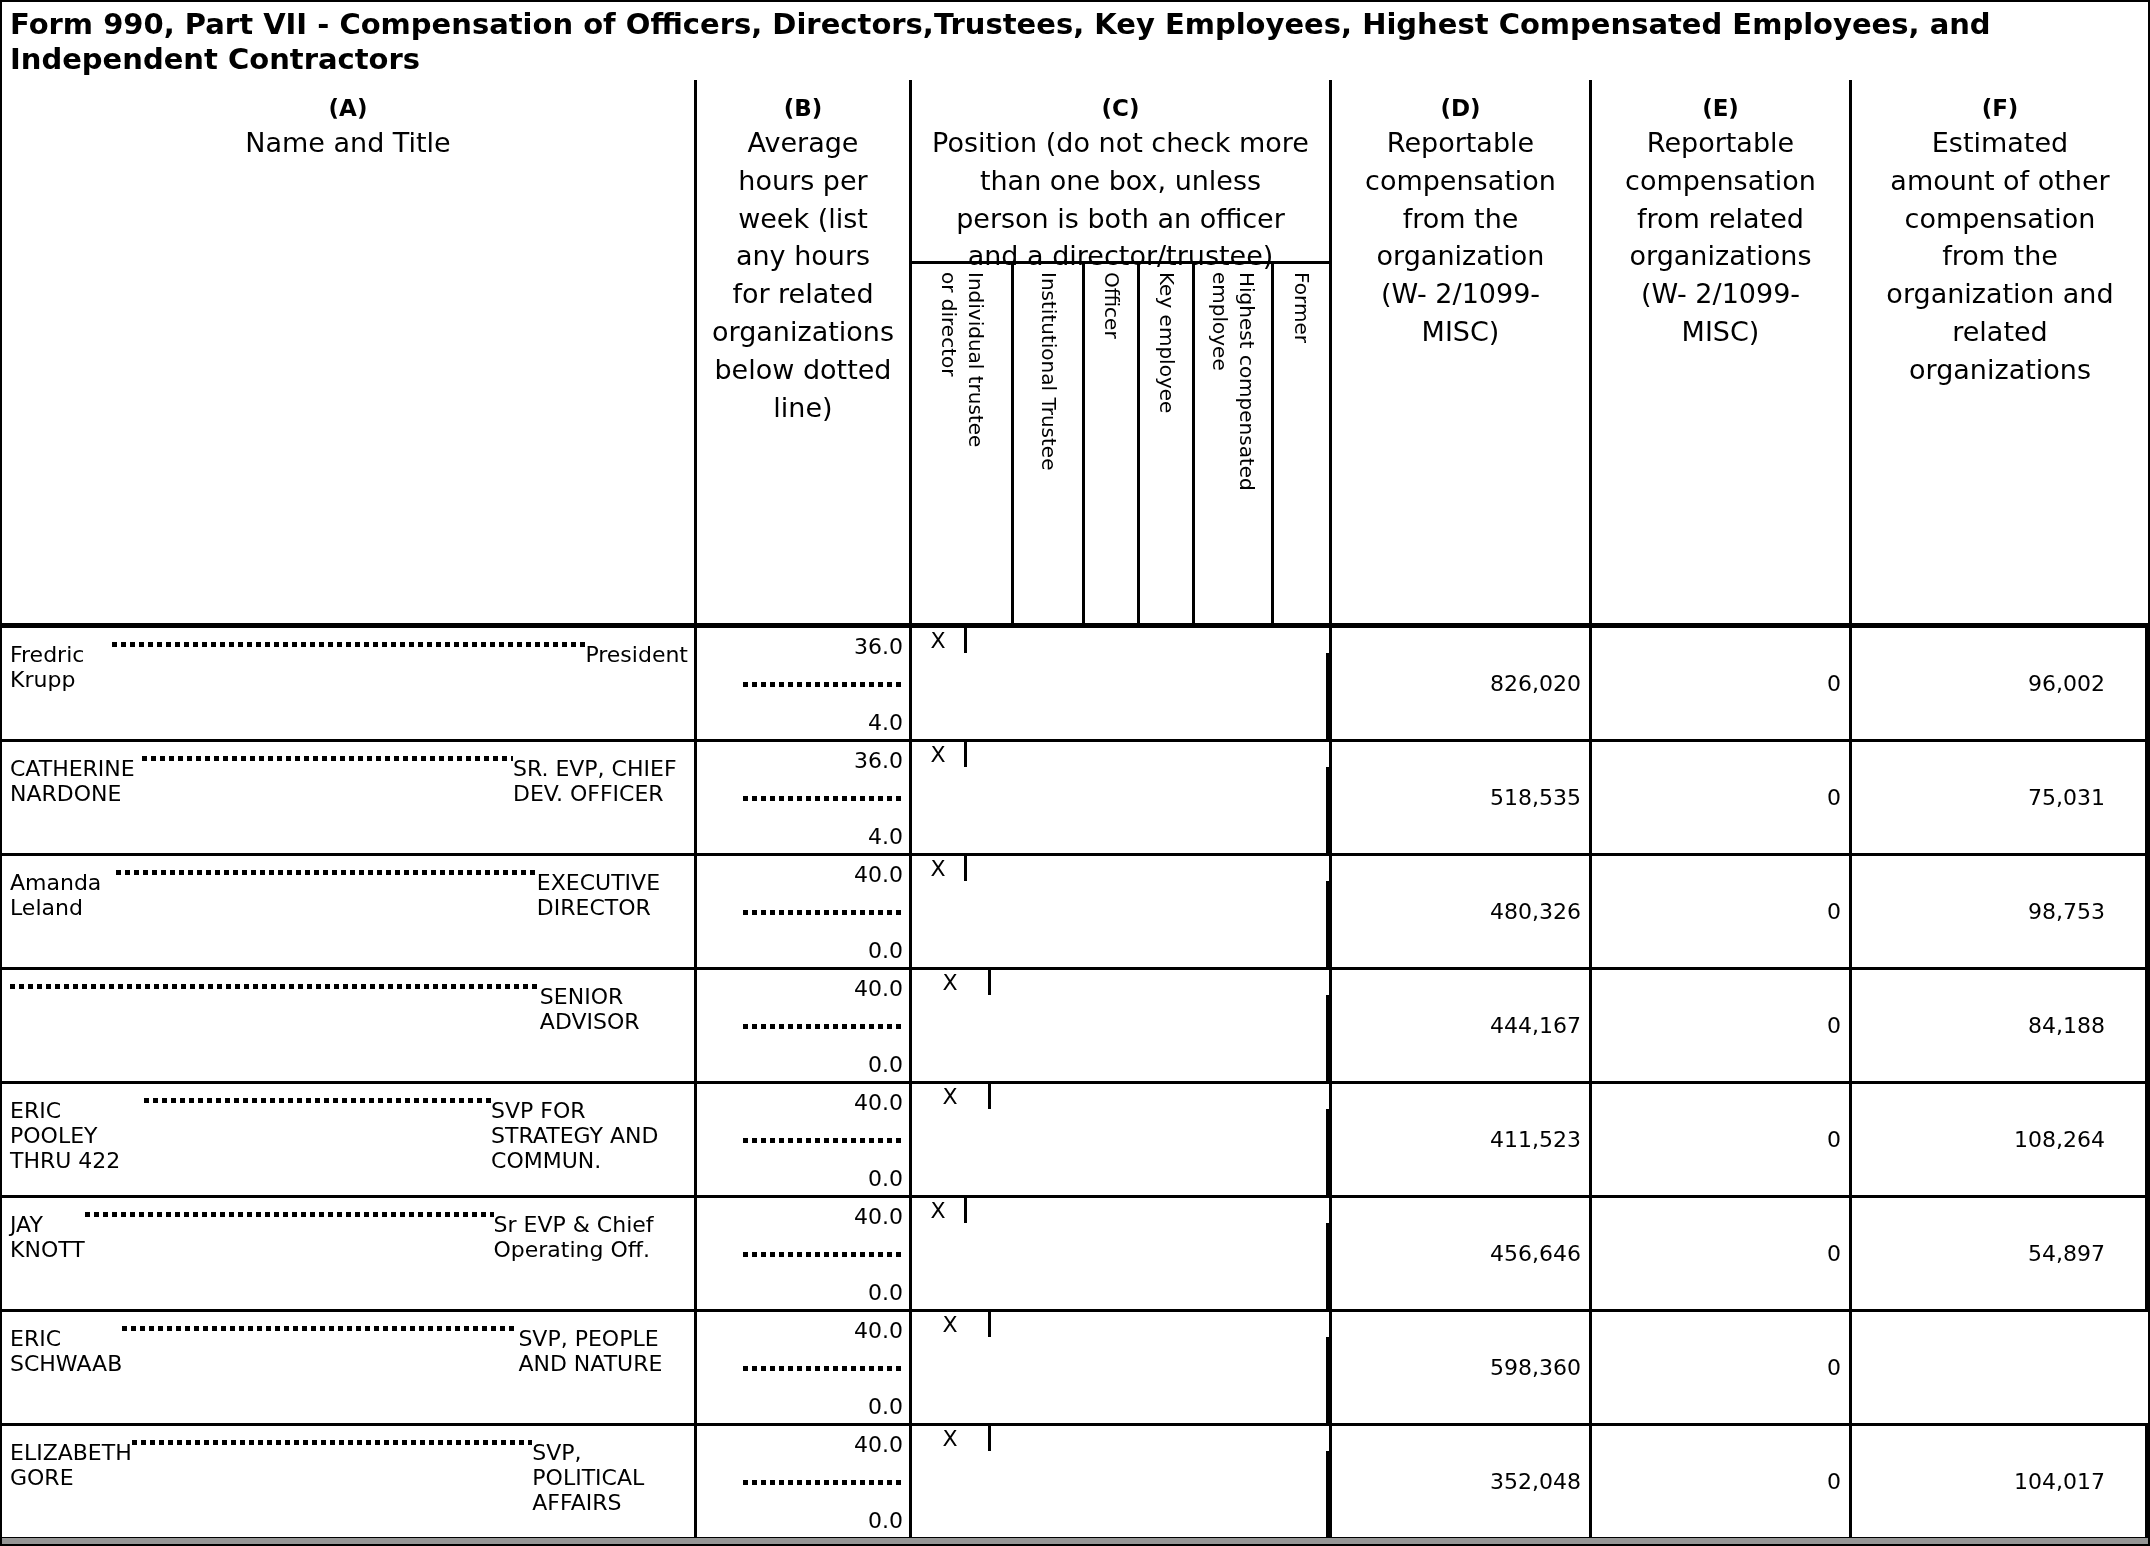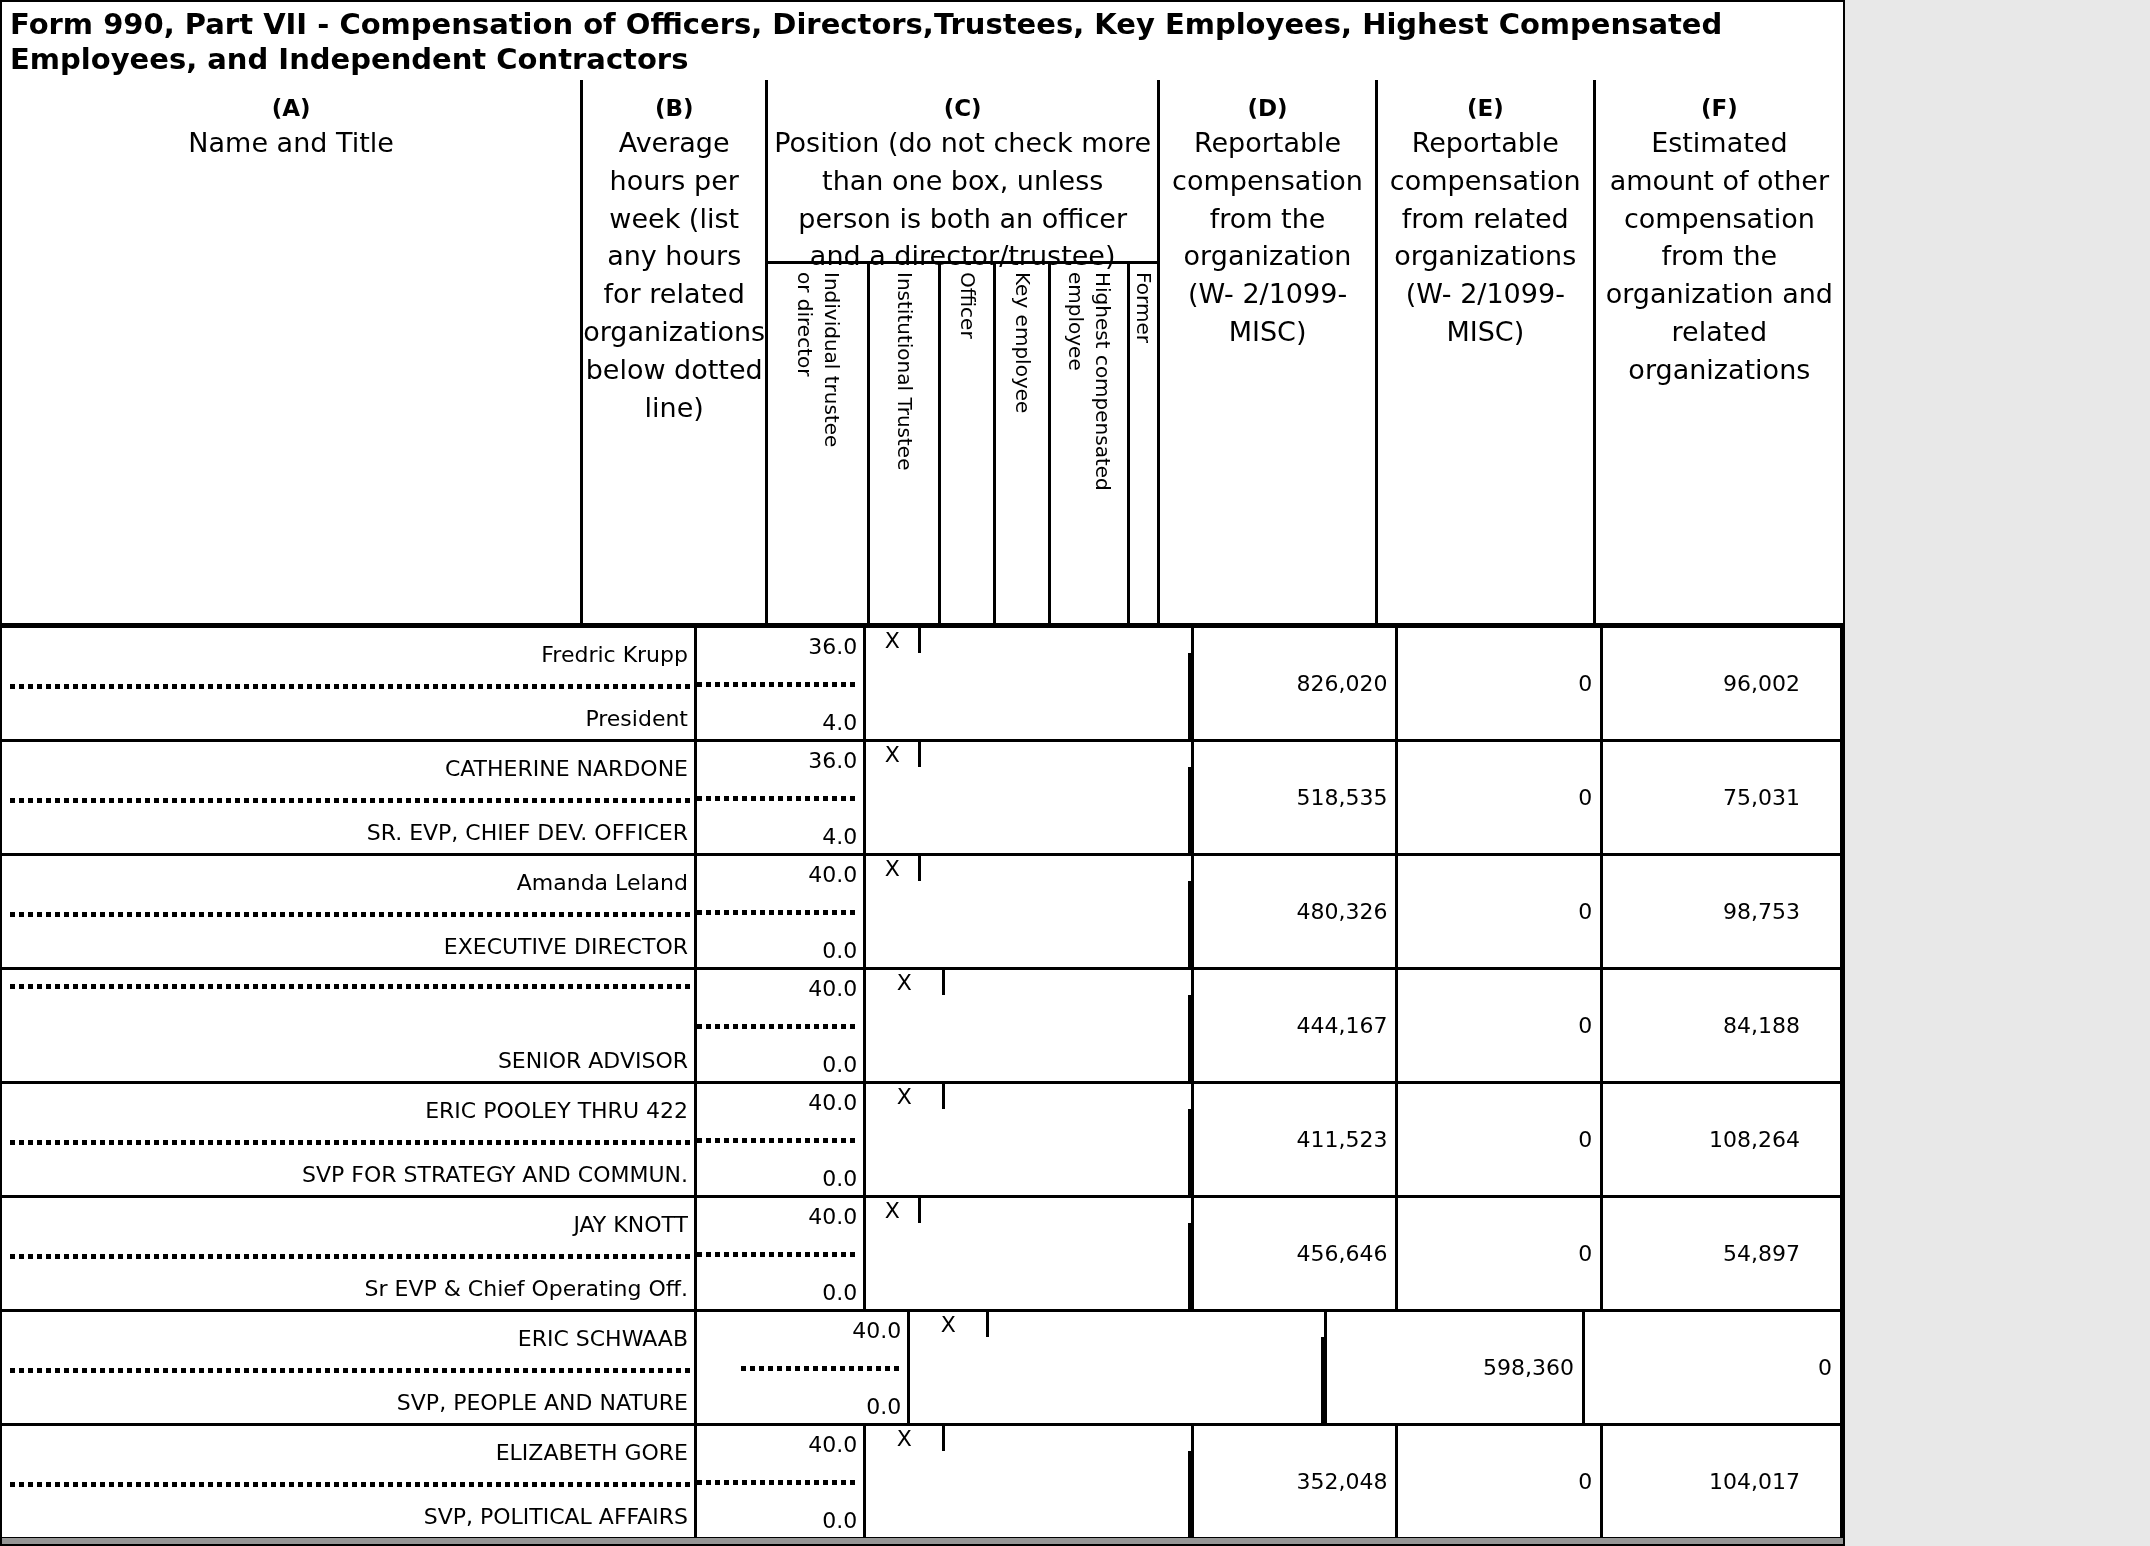--- a/index.html
+++ b/index.html
@@ -1,18 +1,18 @@
 <!DOCTYPE html>
 <html><head>
 <meta charset="utf-8">
 <style>
   * { margin:0; padding:0; box-sizing:border-box; }
   body { background:#e8e8e8; font-family:"DejaVu Sans", sans-serif; color:#000; }
   .page{
-    width:1845px; height:1546px; background:#fff; border:2px solid #000;
+    width:2150px; height:1546px; background:#fff; border:2px solid #000;
     position:relative; overflow:hidden;
   }
   .title{
     padding:5px 10px 2px 8px; font-size:29px; font-weight:bold; line-height:1.22;
   }
   
   .header-row{ display:flex; height:548px; border-bottom:5px solid #000; }
   .col{ border-right:3px solid #000; }
   .colA{ width:695px; }
   .colB{ width:215px; }
@@ -29,22 +29,22 @@
   .subcol{ border-right:3px solid #000; display:flex; justify-content:center; align-items:flex-start; padding-top:8px; }
   .s0{ width:102px; } .s1{ width:71px; } .s2{ width:55px; } .s3{ width:55px; } .s4{ width:79px; }
   .s5{ flex:1; border-right:none; }
   .vlabel{
     writing-mode:vertical-rl; white-space:pre-line;
     font-size:20px; line-height:1.35;
   }
   
   .data-row{ display:flex; height:114px; border-bottom:3px solid #000; }
   .cell{ border-right:3px solid #000; }
-  .cellA{ display:flex; flex-direction:column; justify-content:space-between;
-          padding:14px 6px 8px 8px; font-size:22px;text-align:right; }
+  .cellA{ display:flex; justify-content:space-between;
+          padding:14px 6px 8px 8px; font-size:22px; }
   .cellB{ display:flex; flex-direction:column; justify-content:space-between;
           align-items:flex-end; padding:6px 6px 4px 0; font-size:22px; }
   .cellC{ display:flex; padding:0; }
   .check{ border-right:3px solid #000; display:flex; align-items:center; justify-content:center;
           font-size:22px; }
   .dotline{ height:5px; background:repeating-linear-gradient(90deg,#000 0 5px,transparent 5px 9px); }
   .dla{ width:680px; }
   .dlb{ width:160px; }
   .num{ display:flex; align-items:center; justify-content:flex-end;
         padding-right:8px; font-size:22px; }

